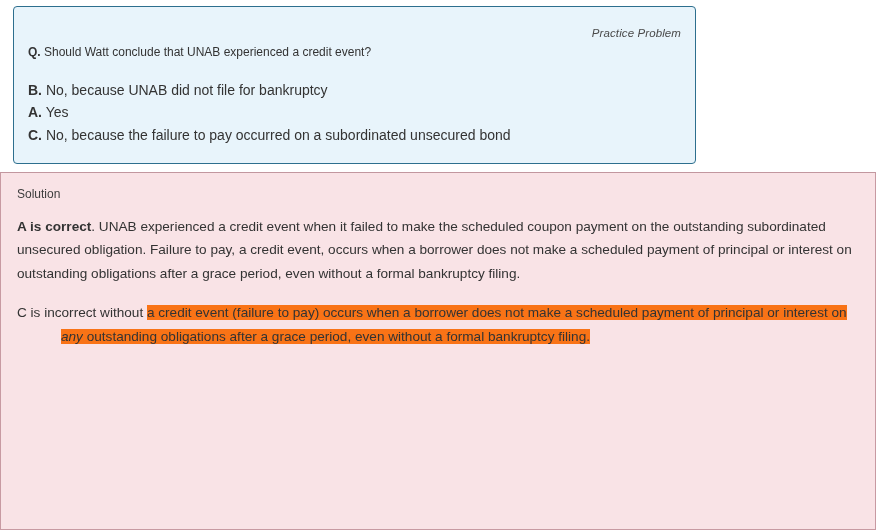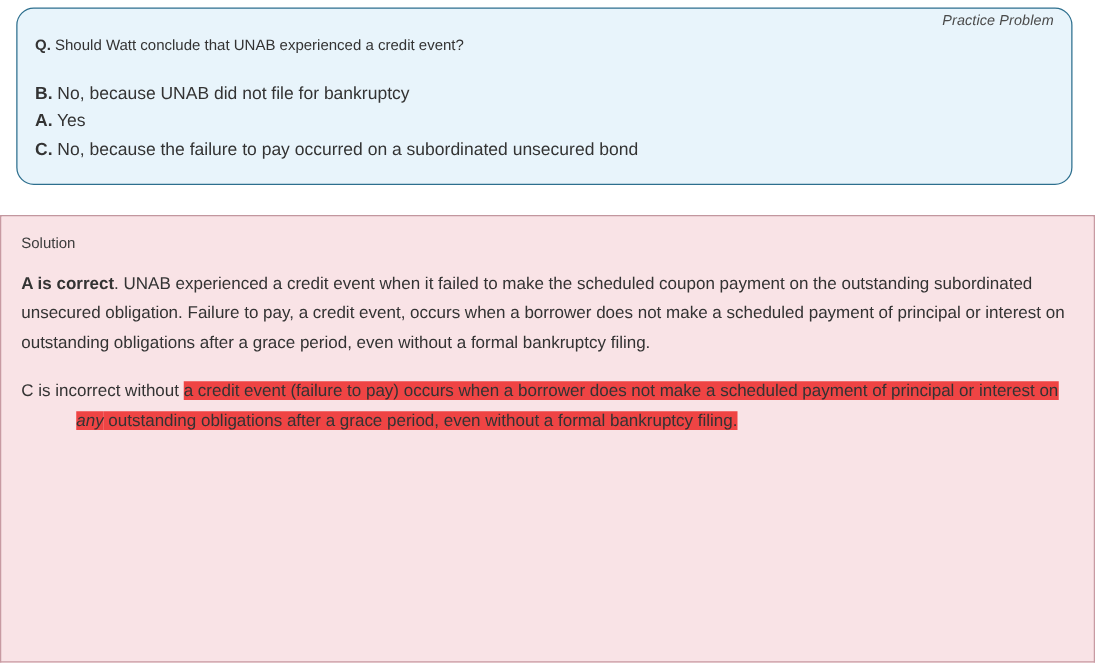--- a/index.html
+++ b/index.html
@@ -19,26 +19,26 @@
     width: 876px;
     height: 530px;
     box-sizing: border-box;
   }
 
   
   .question-card {
     position: absolute;
     left: 13px;
     top: 6px;
-    width: 845px;
+    width: 683px;
     box-sizing: border-box;
     background: #e8f4fb;
     border: 1px solid #2d6f8e;
-    border-radius: 14px;
-    padding: 4px 14px 16px 14px;
+    border-radius: 4px;
+    padding: 20px 14px 16px 14px;
   }
   .practice-label {
     text-align: right;
     font-style: italic;
     font-size: 11.5px;
     color: #4a4a4a;
     letter-spacing: 0.1px;
     margin-bottom: 6px;
   }
   .question-line {
@@ -88,21 +88,21 @@
     margin-bottom: 0;
   }
   .bold {
     font-weight: bold;
   }
   .ital {
     font-style: italic;
     margin-left: 44px;
   }
   .hl {
-    background: #ef4444;
+    background: #f97316;
   }
 </style>
 </head>
 <body>
 
 <div class="page">
 
   <div class="question-card">
     <div class="practice-label">Practice Problem</div>
     <div class="question-line">

